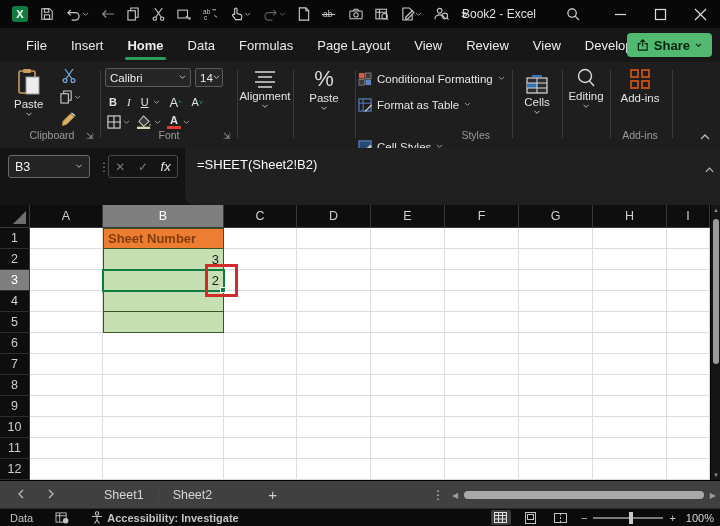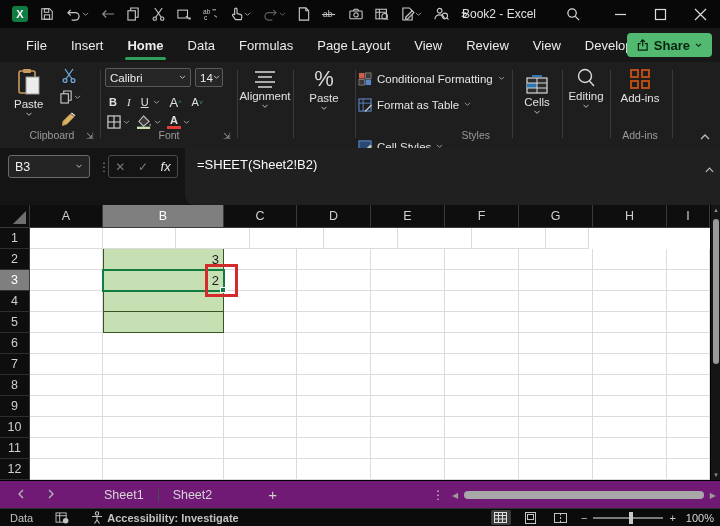--- a/index.html
+++ b/index.html
@@ -62,21 +62,21 @@
   .cell.o{background:#ED7D31;color:#843C0C;font-weight:700;justify-content:flex-start;padding-left:4px;border:1px solid #375623;}
   .cell.g{background:#C6E0B4;justify-content:flex-end;padding-right:4px;border-left:1px solid #375623;border-right:1px solid #375623;border-bottom:1px solid #375623;}
   #sel-box{position:absolute;border:2px solid #107C41;pointer-events:none;z-index:3;}
   #fill-handle{position:absolute;width:6px;height:6px;background:#107C41;border:1px solid #fff;z-index:4;}
   #red-box{position:absolute;border:3px solid #D22B2B;z-index:5;background:transparent;}
   #vscroll{position:absolute;top:0;right:0;width:10px;height:275px;background:#151515;border-left:1px solid #000;}
   #vthumb{position:absolute;left:2px;width:6px;border-radius:3px;background:#9a9a9a;}
   .sarrow{position:absolute;left:0;width:10px;text-align:center;color:#8a8a8a;font-size:6px;}
 
   
-  #tabbar{position:absolute;top:480px;left:0;width:720px;height:28px;background:#701a75;display:flex;align-items:center;border-top:1px solid #000;}
+  #tabbar{position:absolute;top:480px;left:0;width:720px;height:28px;background:#404040;display:flex;align-items:center;border-top:1px solid #000;}
   .tnav{color:#b5b5b5;font-size:13px;width:30px;text-align:center;}
   .stab{padding:0 14px;height:28px;display:flex;align-items:center;font-size:12.5px;color:#d6d6d6;position:relative;}
   .stab.active{background:#fff;color:#111;border-radius:2px 2px 0 0;}
   .stab.active::after{content:"";position:absolute;left:10px;right:10px;bottom:3px;height:2px;background:#107C41;border-radius:1px;}
   .tdiv{width:1px;height:14px;background:#4a4a4a;}
   #tab-plus{margin-left:42px;color:#cfcfcf;font-size:15px;}
   #tab-kebab{position:absolute;left:432px;color:#cfcfcf;font-size:12px;}
   #hscroll{position:absolute;left:452px;right:4px;top:6px;height:16px;display:flex;align-items:center;}
   #hthumb{flex:1;height:8px;background:#a8a8a8;border-radius:4px;margin:0 6px;}
   .harrow{color:#9a9a9a;font-size:8px;}
@@ -504,20 +504,21 @@
         <div class="colh" style="width: 74px;">E</div>
         <div class="colh" style="width: 74px;">F</div>
         <div class="colh" style="width: 74px;">G</div>
         <div class="colh" style="width: 74px;">H</div>
         <div class="colh" style="width: 43px;">I</div>
       </div>
     <div id="gbody">
         <div class="grow">
           <div class="rowh">1</div>
           <div class="cell" style="width: 73px;"></div>
+          <div class="cell o" style="width: 121px;">Sheet Number</div>
           <div class="cell" style="width: 73px;"></div>
           <div class="cell" style="width: 74px;"></div>
           <div class="cell" style="width: 74px;"></div>
           <div class="cell" style="width: 74px;"></div>
           <div class="cell" style="width: 74px;"></div>
           <div class="cell" style="width: 74px;"></div>
           <div class="cell" style="width: 43px;"></div>
         </div>
         <div class="grow">
           <div class="rowh">2</div>

